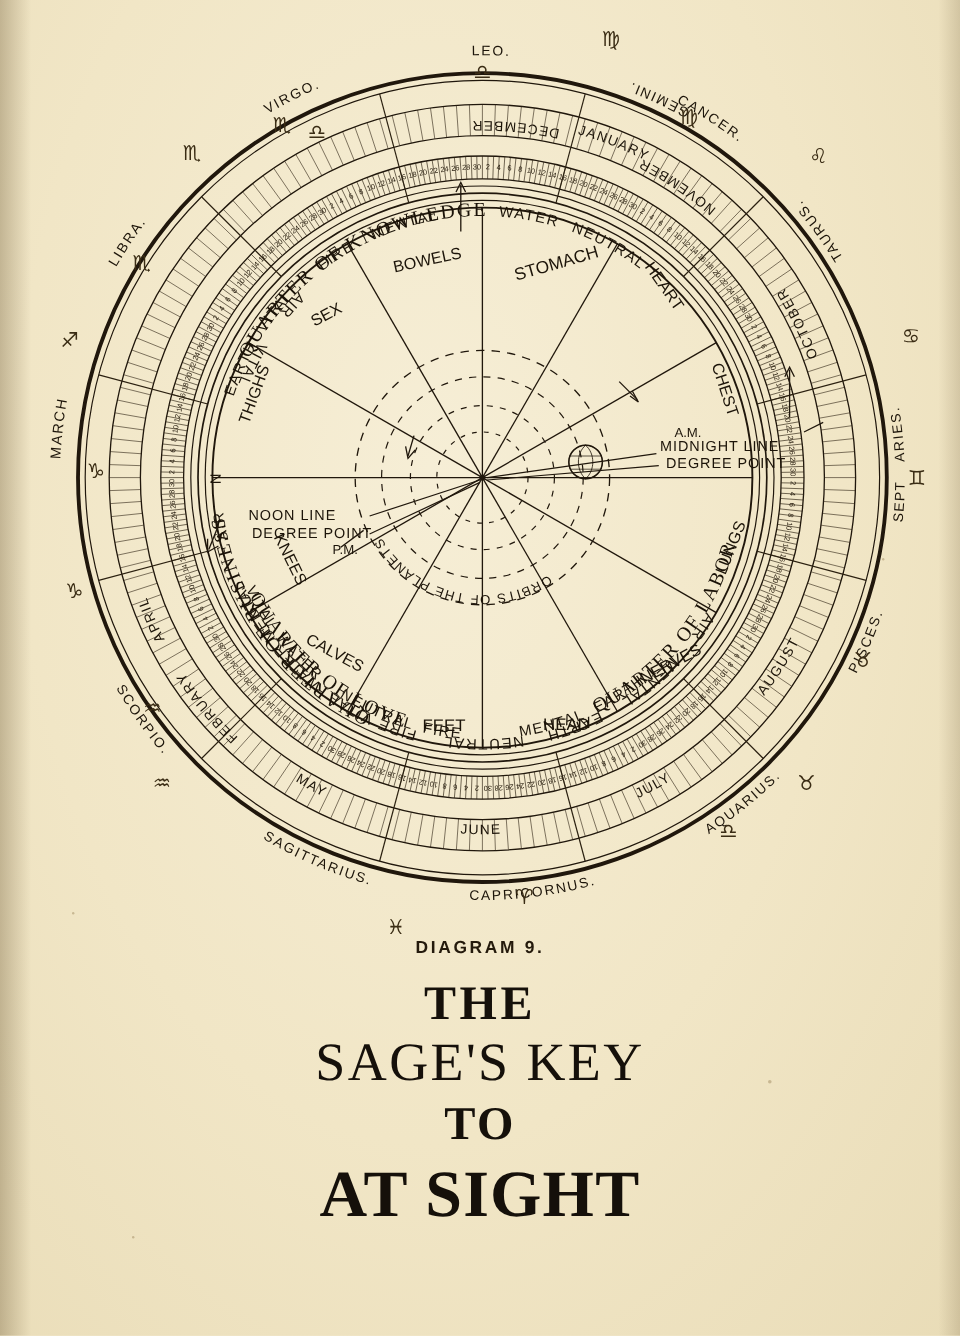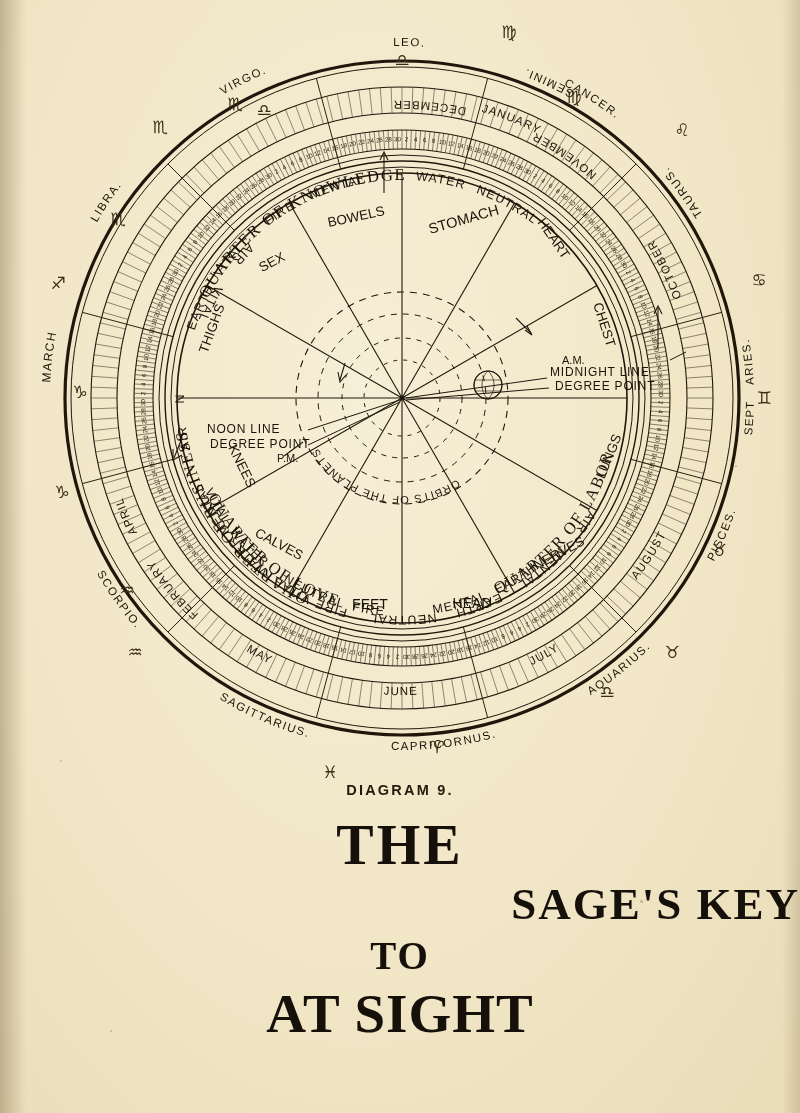--- a/index.html
+++ b/index.html
@@ -38,22 +38,22 @@
     position:absolute;left:0;right:0;top:782px;
     text-align:center;
     font-family:"Liberation Sans", sans-serif;
     font-size:14.5px;letter-spacing:2.2px;font-weight:600;
     color:#241a0c;
   }
   .titleblock{
     position:absolute;left:0;right:0;top:812px;
     text-align:center;color:#15100a;
   }
-  .t1{font-size:56px;letter-spacing:3px;font-weight:700;line-height:1.18;}
-  .t2{font-size:45px;letter-spacing:2px;font-weight:700;line-height:1.18;text-align:right;}
+  .t1{font-size:40px;letter-spacing:3px;font-weight:700;line-height:1.18;}
+  .t2{font-size:45px;letter-spacing:2px;font-weight:400;line-height:1.18;}
   .t3{font-size:39px;letter-spacing:2px;font-weight:700;line-height:1.3;}
   .t4{font-size:55px;letter-spacing:1px;font-weight:700;line-height:1.16;}
   .t5{font-size:55px;letter-spacing:1px;font-weight:700;line-height:1.16;}
 
   .speck{position:absolute;border-radius:50%;background:rgba(120,95,50,.33);}
 </style>
 </head>
 <body>
 
 <div class="page">

